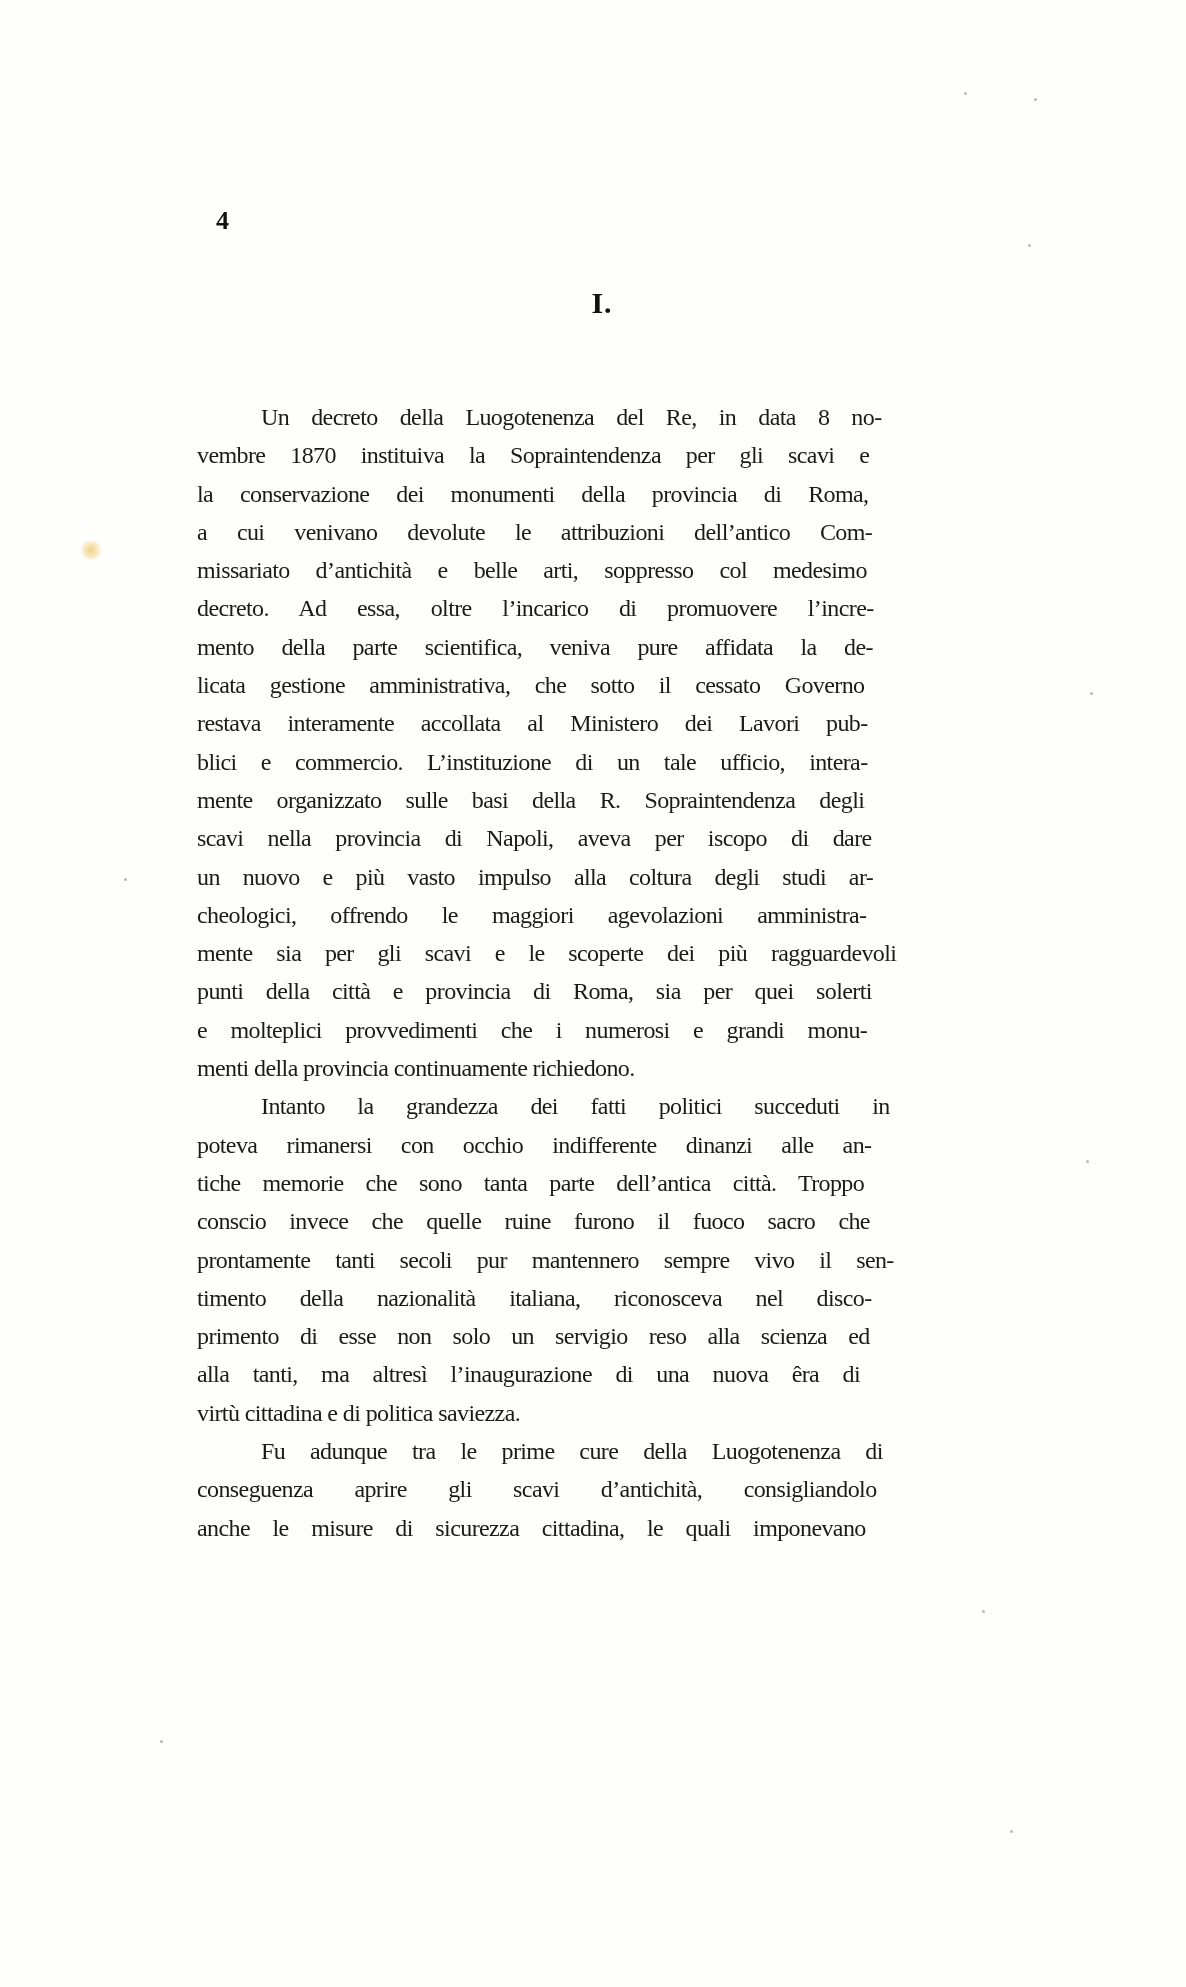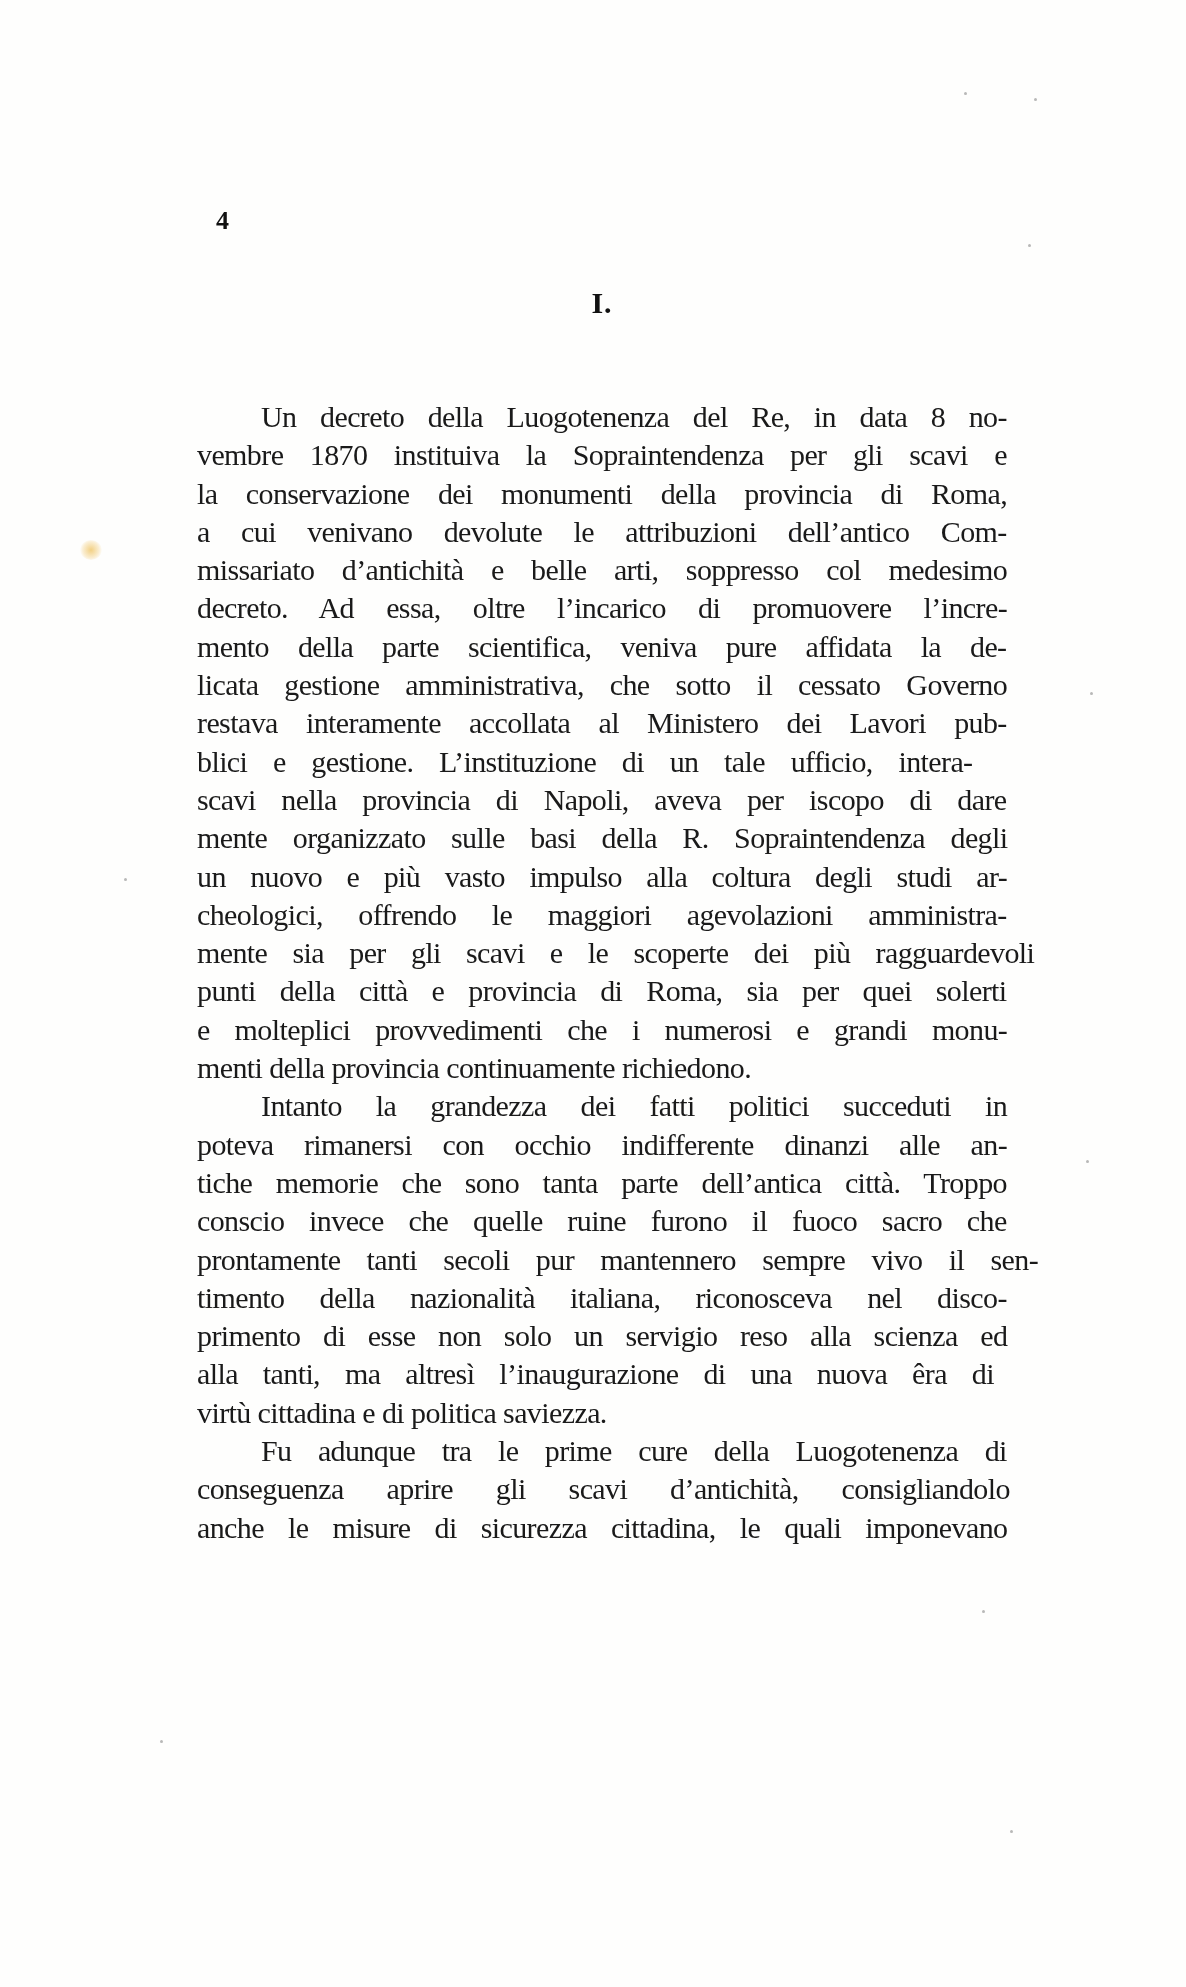--- a/index.html
+++ b/index.html
@@ -46,21 +46,21 @@
     .body-text {
       position: absolute;
       left: 197px;
       top: 398px;
       width: 810px;
     }
     .line {
       display: block;
       height: 38.3px;
       line-height: 38.3px;
-      font-size: 30px;
+      font-size: 24px;
       text-align: justify;
       text-align-last: justify;
       white-space: nowrap;
       overflow: visible;
       transform-origin: left center;
       letter-spacing: -0.6px;
       word-spacing: 0px;
     }
     .line.last {
       text-align-last: left;
@@ -120,23 +120,23 @@
     <div class="paragraph">
       <span class="line indent"><span class="line-inner" style="white-space: nowrap; display: inline-block; word-spacing: 16.6667px;">Un decreto della Luogotenenza del Re, in data 8 no-</span></span>
       <span class="line"><span class="line-inner" style="white-space: nowrap; display: inline-block; word-spacing: 19.5px;">vembre 1870 instituiva la Sopraintendenza per gli scavi e</span></span>
       <span class="line"><span class="line-inner" style="white-space: nowrap; display: inline-block; word-spacing: 21.4286px;">la conservazione dei monumenti della provincia di Roma,</span></span>
       <span class="line"><span class="line-inner" style="white-space: nowrap; display: inline-block; word-spacing: 24.4286px;">a cui venivano devolute le attribuzioni dell’antico Com-</span></span>
       <span class="line"><span class="line-inner" style="white-space: nowrap; display: inline-block; word-spacing: 20.5714px;">missariato d’antichità e belle arti, soppresso col medesimo</span></span>
       <span class="line"><span class="line-inner" style="white-space: nowrap; display: inline-block; word-spacing: 25.2857px;">decreto. Ad essa, oltre l’incarico di promuovere l’incre-</span></span>
       <span class="line"><span class="line-inner" style="white-space: nowrap; display: inline-block; word-spacing: 22px;">mento della parte scientifica, veniva pure affidata la de-</span></span>
       <span class="line"><span class="line-inner" style="white-space: nowrap; display: inline-block; word-spacing: 19px;">licata gestione amministrativa, che sotto il cessato Governo</span></span>
       <span class="line"><span class="line-inner" style="white-space: nowrap; display: inline-block; word-spacing: 21.2857px;">restava interamente accollata al Ministero dei Lavori pub-</span></span>
-      <span class="line"><span class="line-inner" style="white-space: nowrap; display: inline-block; word-spacing: 18.75px;">blici e gestione. L’instituzione di un tale ufficio, intera-</span></span>
+      <span class="line"><span class="line-inner" style="white-space: nowrap; display: inline-block; word-spacing: 18.75px;">blici e commercio. L’instituzione di un tale ufficio, intera-</span></span>
+      <span class="line"><span class="line-inner" style="white-space: nowrap; display: inline-block; word-spacing: 18.5714px;">mente organizzato sulle basi della R. Sopraintendenza degli</span></span>
       <span class="line"><span class="line-inner" style="white-space: nowrap; display: inline-block; word-spacing: 18.7778px;">scavi nella provincia di Napoli, aveva per iscopo di dare</span></span>
-      <span class="line"><span class="line-inner" style="white-space: nowrap; display: inline-block; word-spacing: 18.5714px;">mente organizzato sulle basi della R. Sopraintendenza degli</span></span>
       <span class="line"><span class="line-inner" style="white-space: nowrap; display: inline-block; word-spacing: 17.5px;">un nuovo e più vasto impulso alla coltura degli studi ar-</span></span>
       <span class="line"><span class="line-inner" style="white-space: nowrap; display: inline-block; word-spacing: 28.6px;">cheologici, offrendo le maggiori agevolazioni amministra-</span></span>
       <span class="line"><span class="line-inner" style="white-space: nowrap; display: inline-block; word-spacing: 18.3px;">mente sia per gli scavi e le scoperte dei più ragguardevoli</span></span>
       <span class="line"><span class="line-inner" style="white-space: nowrap; display: inline-block; word-spacing: 17.1px;">punti della città e provincia di Roma, sia per quei solerti</span></span>
       <span class="line"><span class="line-inner" style="white-space: nowrap; display: inline-block; word-spacing: 18px;">e molteplici provvedimenti che i numerosi e grandi monu-</span></span>
       <span class="line last"><span class="line-inner" style="white-space: nowrap; display: inline-block;">menti della provincia continuamente richiedono.</span></span>
     </div>
 
     <div class="paragraph">
       <span class="line indent"><span class="line-inner" style="white-space: nowrap; display: inline-block; word-spacing: 27.1429px;">Intanto la grandezza dei fatti politici succeduti in</span></span>

